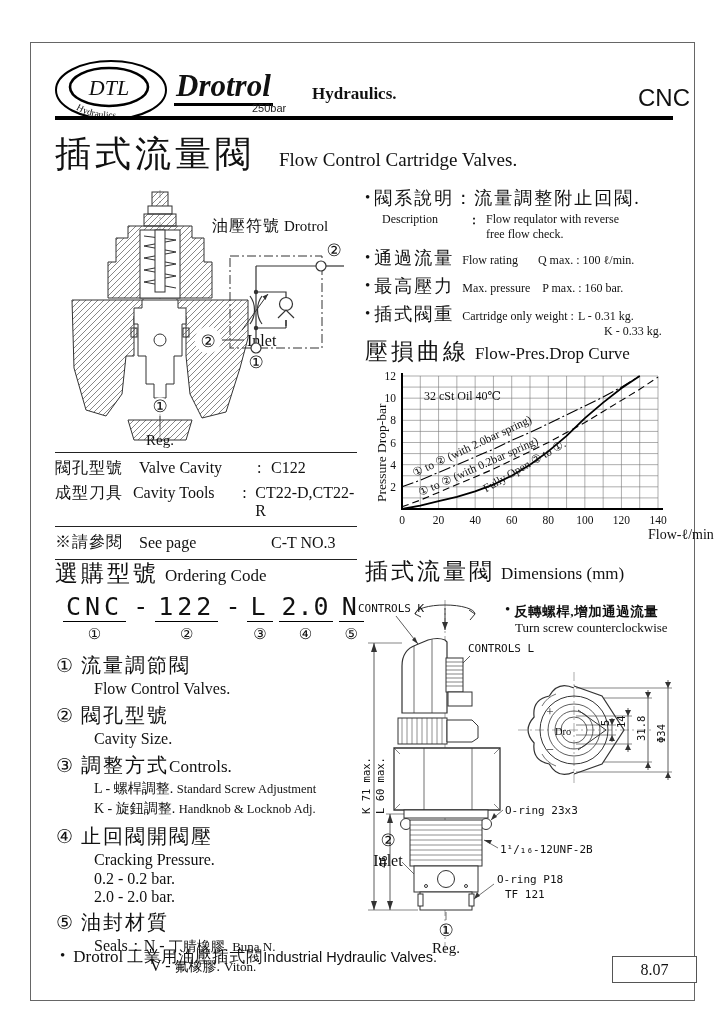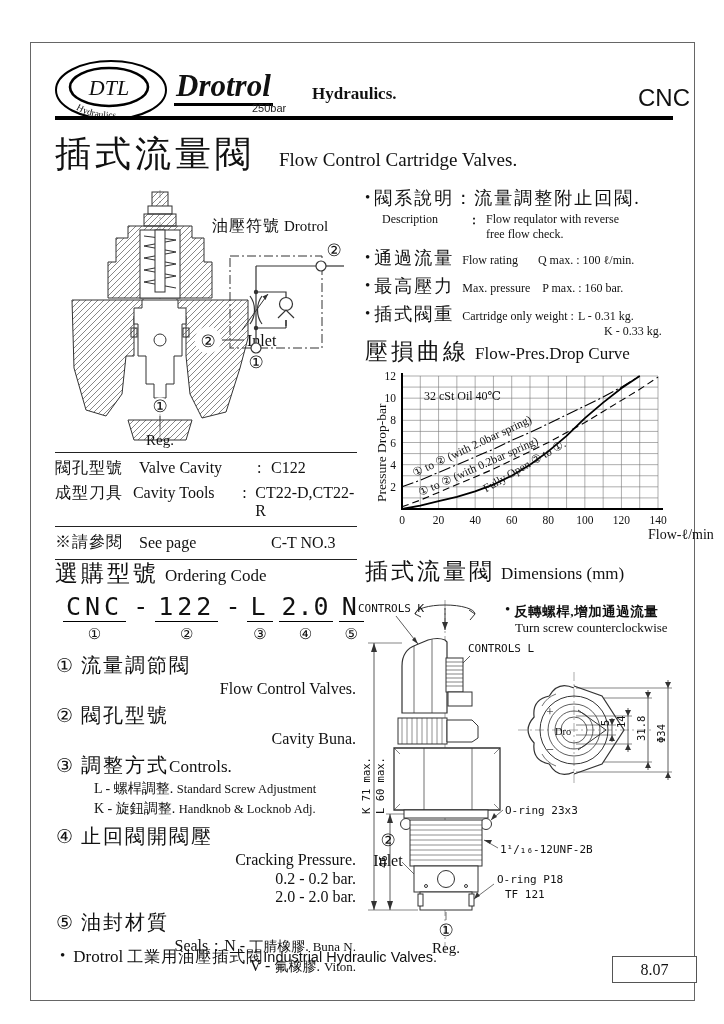--- a/index.html
+++ b/index.html
@@ -31,21 +31,21 @@
   .code-row{left:60px;top:592px;display:flex;align-items:flex-start;
             font-family:"DejaVu Sans Mono",monospace;}
   .code-seg{text-align:center;margin:0 3px;}
   .code-seg .t{font-size:25px;letter-spacing:4px;border-bottom:1.6px solid #000;padding:0 3px;}
   .code-seg .n{font-size:15px;margin-top:3px;font-family:"Liberation Serif",serif;}
   .code-dash{font-size:25px;margin:0 4px;}
   .olist{left:56px;top:652px;width:300px;}
   .olist .item{margin-bottom:3px;}
   .olist .head{font-size:20px;letter-spacing:2px;}
   .olist .head .num{font-size:19px;margin-right:8px;letter-spacing:0;}
-  .olist .sub{margin-left:38px;font-size:16px;line-height:1.25;text-align:right;}
+  .olist .sub{margin-left:38px;font-size:16px;line-height:1.25;}
   .olist .sub-mix{margin-left:38px;font-size:14px;line-height:1.45;}
   .olist .sub-mix .en-sm{font-size:12.5px;}
   .footer{left:60px;top:947px;font-size:16px;}
   .footer .en-n{font-family:"Liberation Sans",sans-serif;font-size:14.5px;}
   .pagenum{left:612px;top:956px;width:83px;height:25px;border:1.2px solid #555;
            font-size:16px;text-align:center;line-height:25px;background:#fff;}
   .note{left:505px;top:600px;width:195px;line-height:1.2;}
   .note .zh{font-size:13.5px;font-weight:bold;letter-spacing:0.5px;}
   .note .en{font-size:13px;display:block;}
   .note .en2{font-size:13px;display:block;text-align:right;}
@@ -279,21 +279,21 @@
     </div>
   </div>
 
   <div class="abs olist">
     <div class="item">
       <div class="head"><span class="num">①</span><span>流量調節閥</span></div>
       <div class="sub">Flow Control Valves.</div>
     </div>
     <div class="item">
       <div class="head"><span class="num">②</span><span>閥孔型號</span></div>
-      <div class="sub">Cavity Buna.</div>
+      <div class="sub">Cavity Size.</div>
     </div>
     <div class="item">
       <div class="head"><span class="num">③</span><span>調整方式</span><span style="font-size:17px;letter-spacing:0;">Controls.</span></div>
       <div class="sub-mix"><span>L - </span><span>螺桿調整.</span>
         <span class="en-sm">Standard Screw Adjustment</span></div>
       <div class="sub-mix"><span>K - </span><span>旋鈕調整.</span>
         <span class="en-sm">Handknob &amp; Locknob Adj.</span></div>
     </div>
     <div class="item">
       <div class="head"><span class="num">④</span><span>止回閥開閥壓</span></div>

